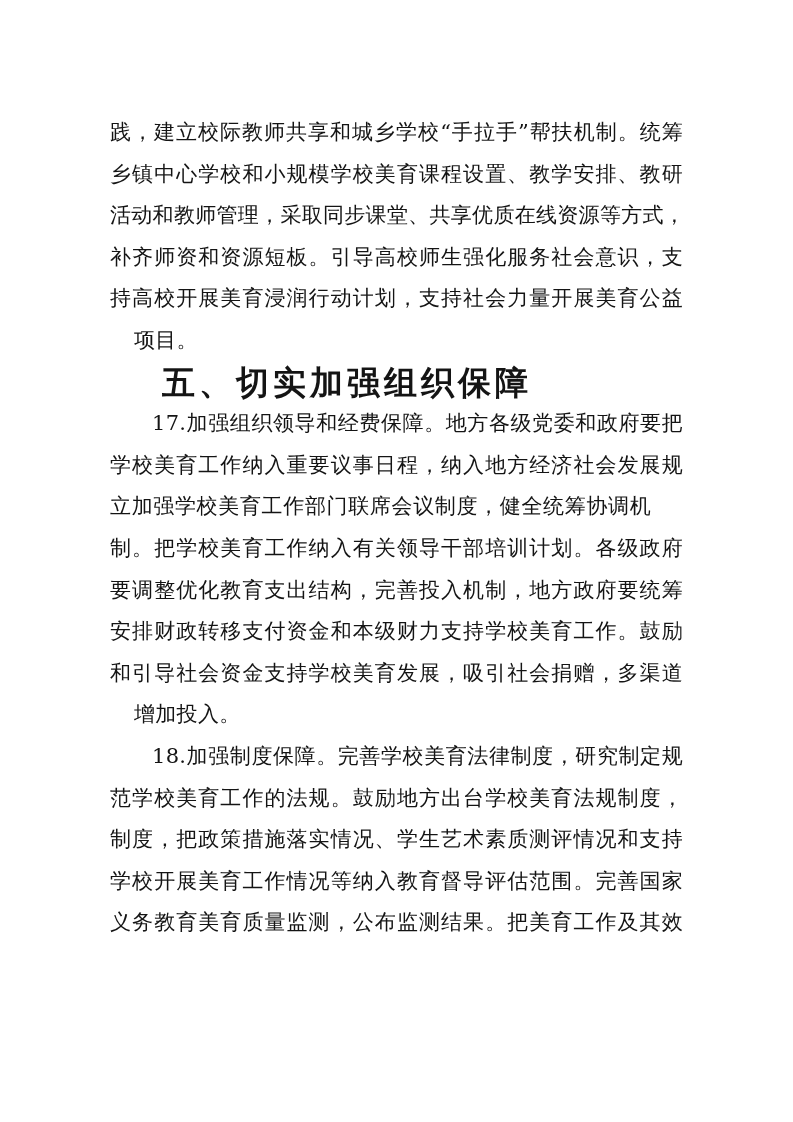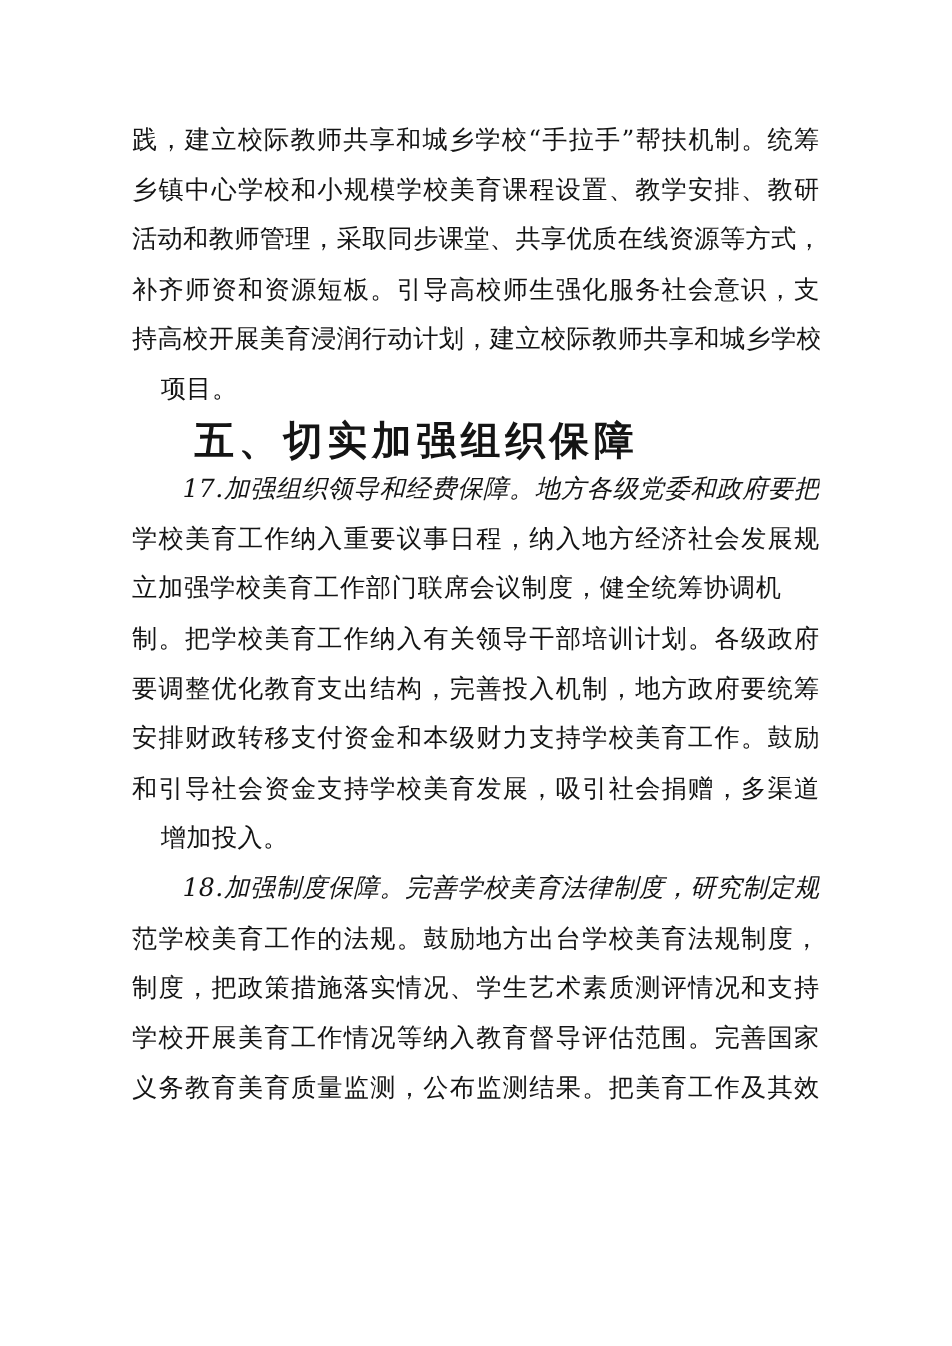--- a/index.html
+++ b/index.html
@@ -12,21 +12,21 @@
     width: 793px;
     height: 1122px;
     background: #ffffff;
     overflow: hidden;
     font-family: "DejaVu Serif", "Liberation Serif", serif;
     color: #141414;
   }
   .text-block {
     position: absolute;
     left: 110px;
-    top: 96px;
+    top: 112px;
     width: 573px;
   }
   .line {
     height: 41.6px;
     line-height: 41.6px;
     font-size: 21px;
     letter-spacing: 0.3px;
     text-align: justify;
     text-align-last: justify;
     text-justify: inter-character;
@@ -36,21 +36,20 @@
   
   .line.para-end {
     text-align: left;
     text-align-last: left;
     white-space: normal;
     margin-left: 24px;
   }
   
   .line.indent {
     padding-left: 42px;
-    font-style: italic;
   }
   
   .line.short {
     padding-right: 32px;
   }
   .line.heading {
     font-family: "DejaVu Sans", "Liberation Sans", sans-serif;
     font-weight: bold;
     font-size: 33px;
     letter-spacing: 4px;
@@ -63,21 +62,21 @@
 <body>
 
 <div class="page">
   <div class="text-block">
 
     <div>
       <div class="line">践，建立校际教师共享和城乡学校“手拉手”帮扶机制。统筹</div>
       <div class="line">乡镇中心学校和小规模学校美育课程设置、教学安排、教研</div>
       <div class="line">活动和教师管理，采取同步课堂、共享优质在线资源等方式，</div>
       <div class="line">补齐师资和资源短板。引导高校师生强化服务社会意识，支</div>
-      <div class="line">持高校开展美育浸润行动计划，建立校际教师共享和城乡学校</div>
+      <div class="line">持高校开展美育浸润行动计划，支持社会力量开展美育公益</div>
       <div class="line para-end">项目。</div>
     </div>
 
     <div class="line heading">五、切实加强组织保障</div>
 
     <div>
       <div class="line indent">17.加强组织领导和经费保障。地方各级党委和政府要把</div>
       <div class="line">学校美育工作纳入重要议事日程，纳入地方经济社会发展规</div>
       <div class="line short">立加强学校美育工作部门联席会议制度，健全统筹协调机</div>
       <div class="line">制。把学校美育工作纳入有关领导干部培训计划。各级政府</div>

